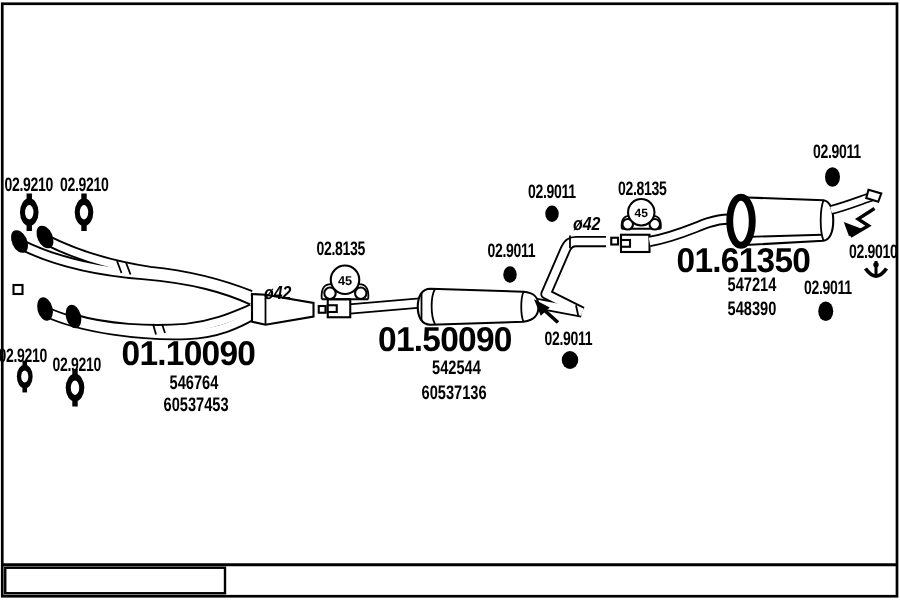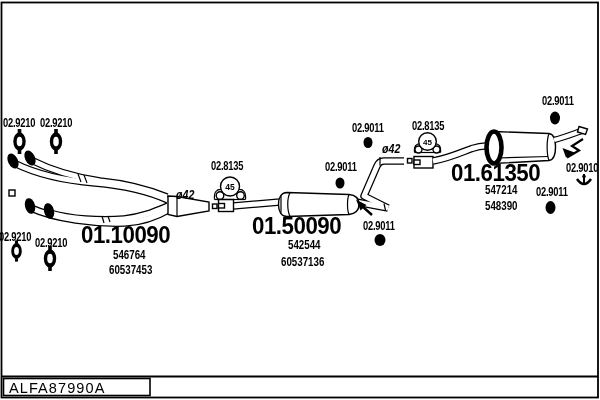--- a/index.html
+++ b/index.html
@@ -182,14 +182,13 @@
   <div class="lbl partnum" style="left:81px;  top:224px;">01.10090</div>
   <div class="lbl ref" style="left:113px; top:248px;">546764</div>
   <div class="lbl ref" style="left:109px; top:263px;">60537453</div>
   <div class="lbl partnum" style="left:252px; top:215px;">01.50090</div>
   <div class="lbl ref" style="left:288px; top:238px;">542544</div>
   <div class="lbl ref" style="left:281px; top:255px;">60537136</div>
   <div class="lbl partnum" style="left:451px; top:162px;">01.61350</div>
   <div class="lbl ref" style="left:485px; top:183px;">547214</div>
   <div class="lbl ref" style="left:485px; top:199px;">548390</div>
 
-  <div class="titlecode" style="left:9px; top:381px;">ALFA87990A</div>
 </div>
 
 </body></html>

